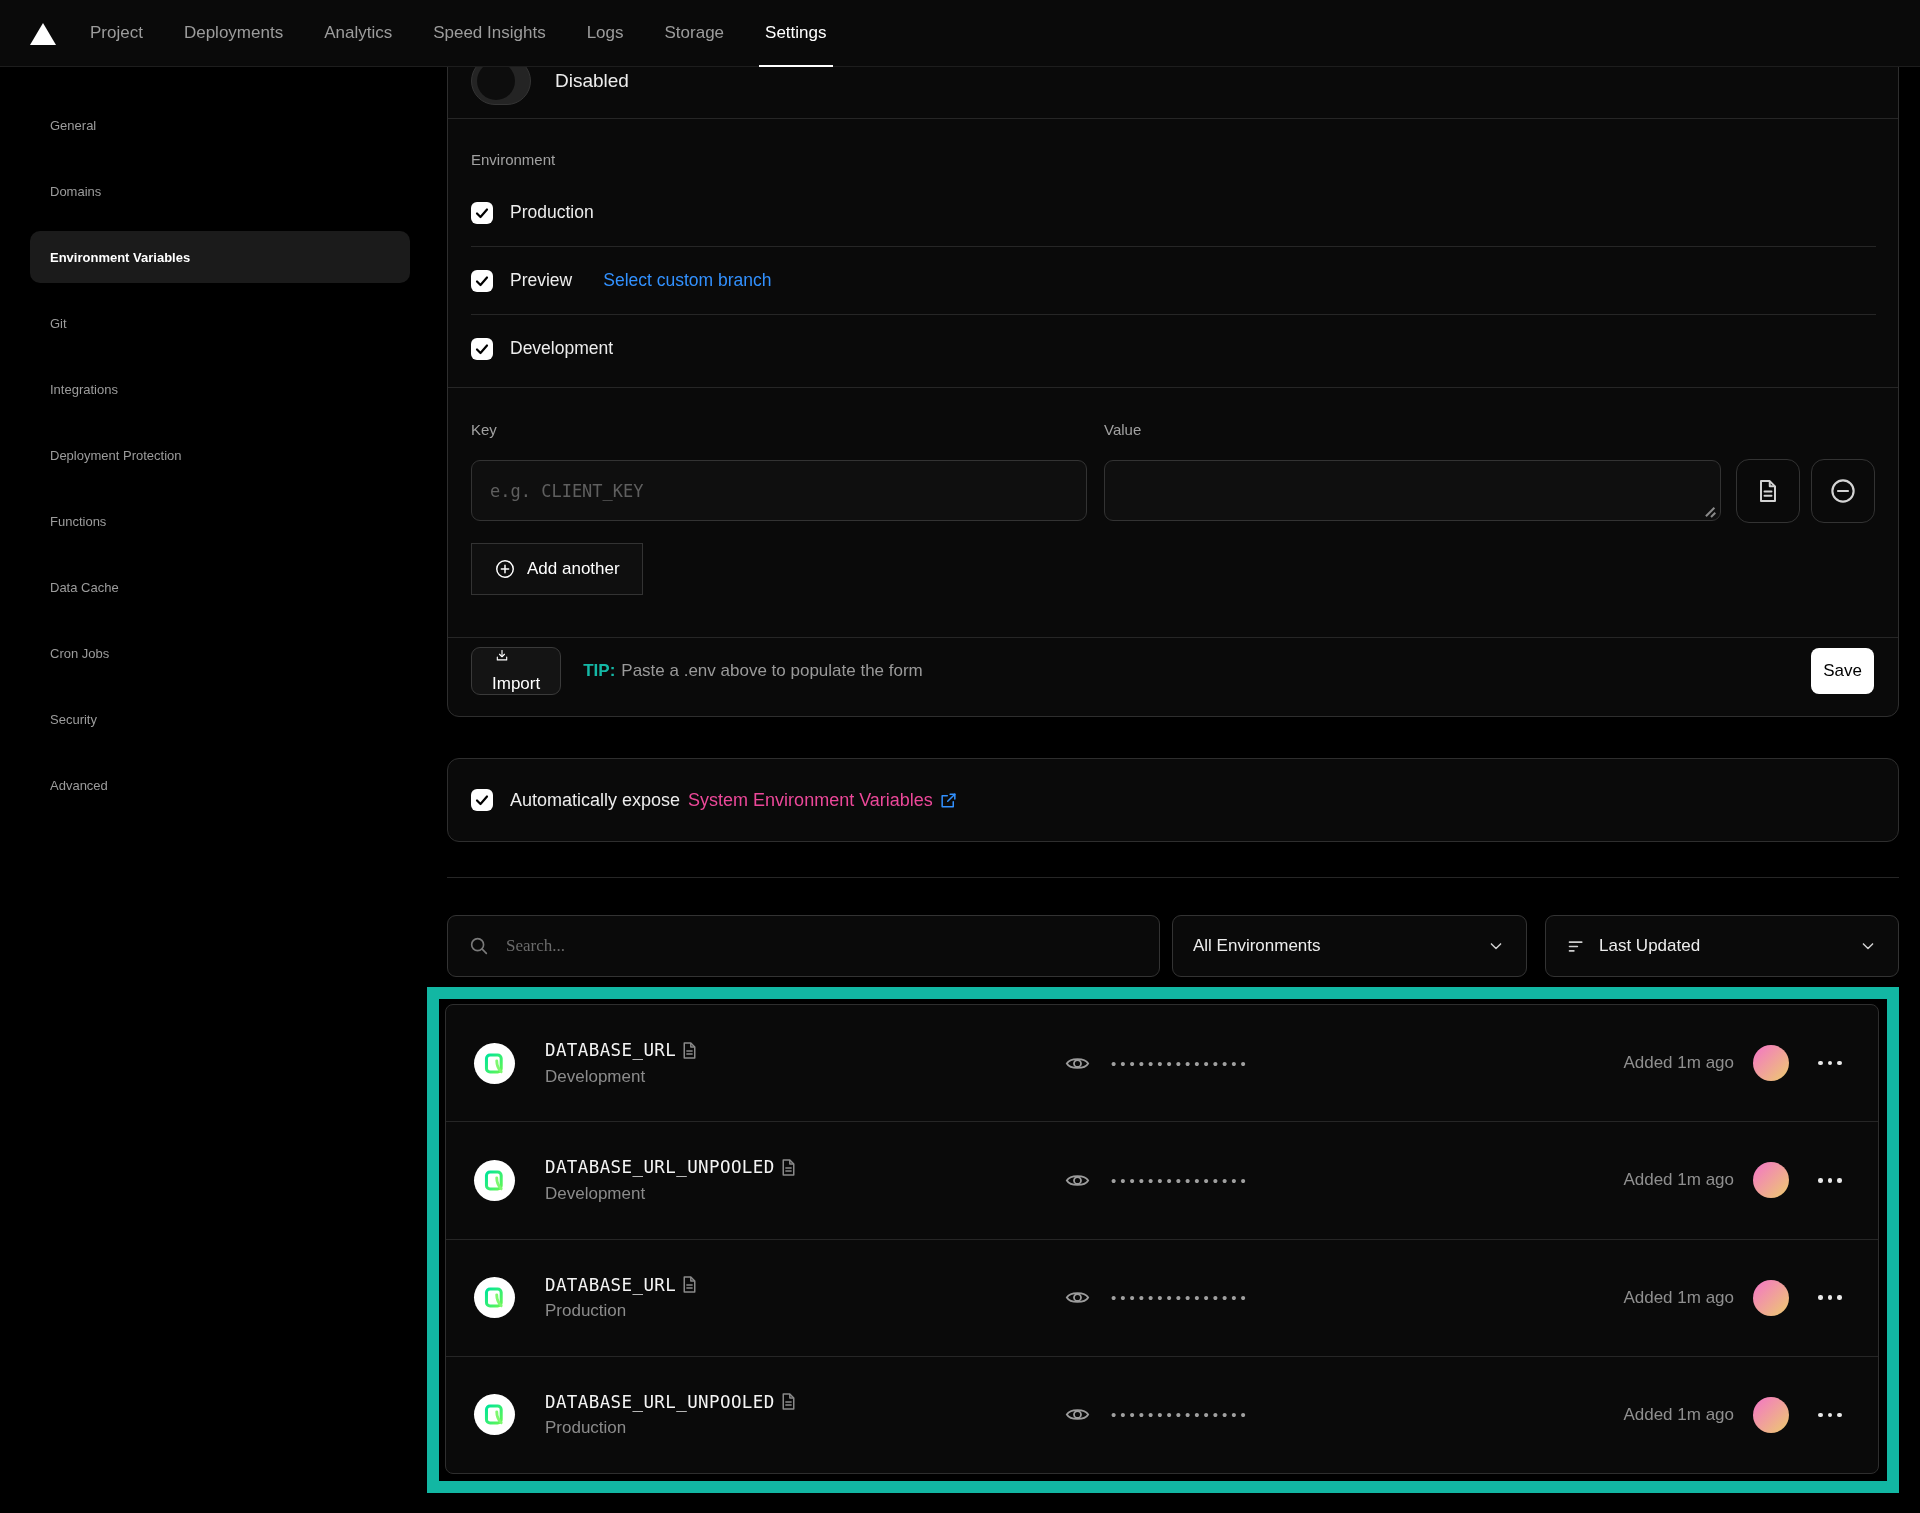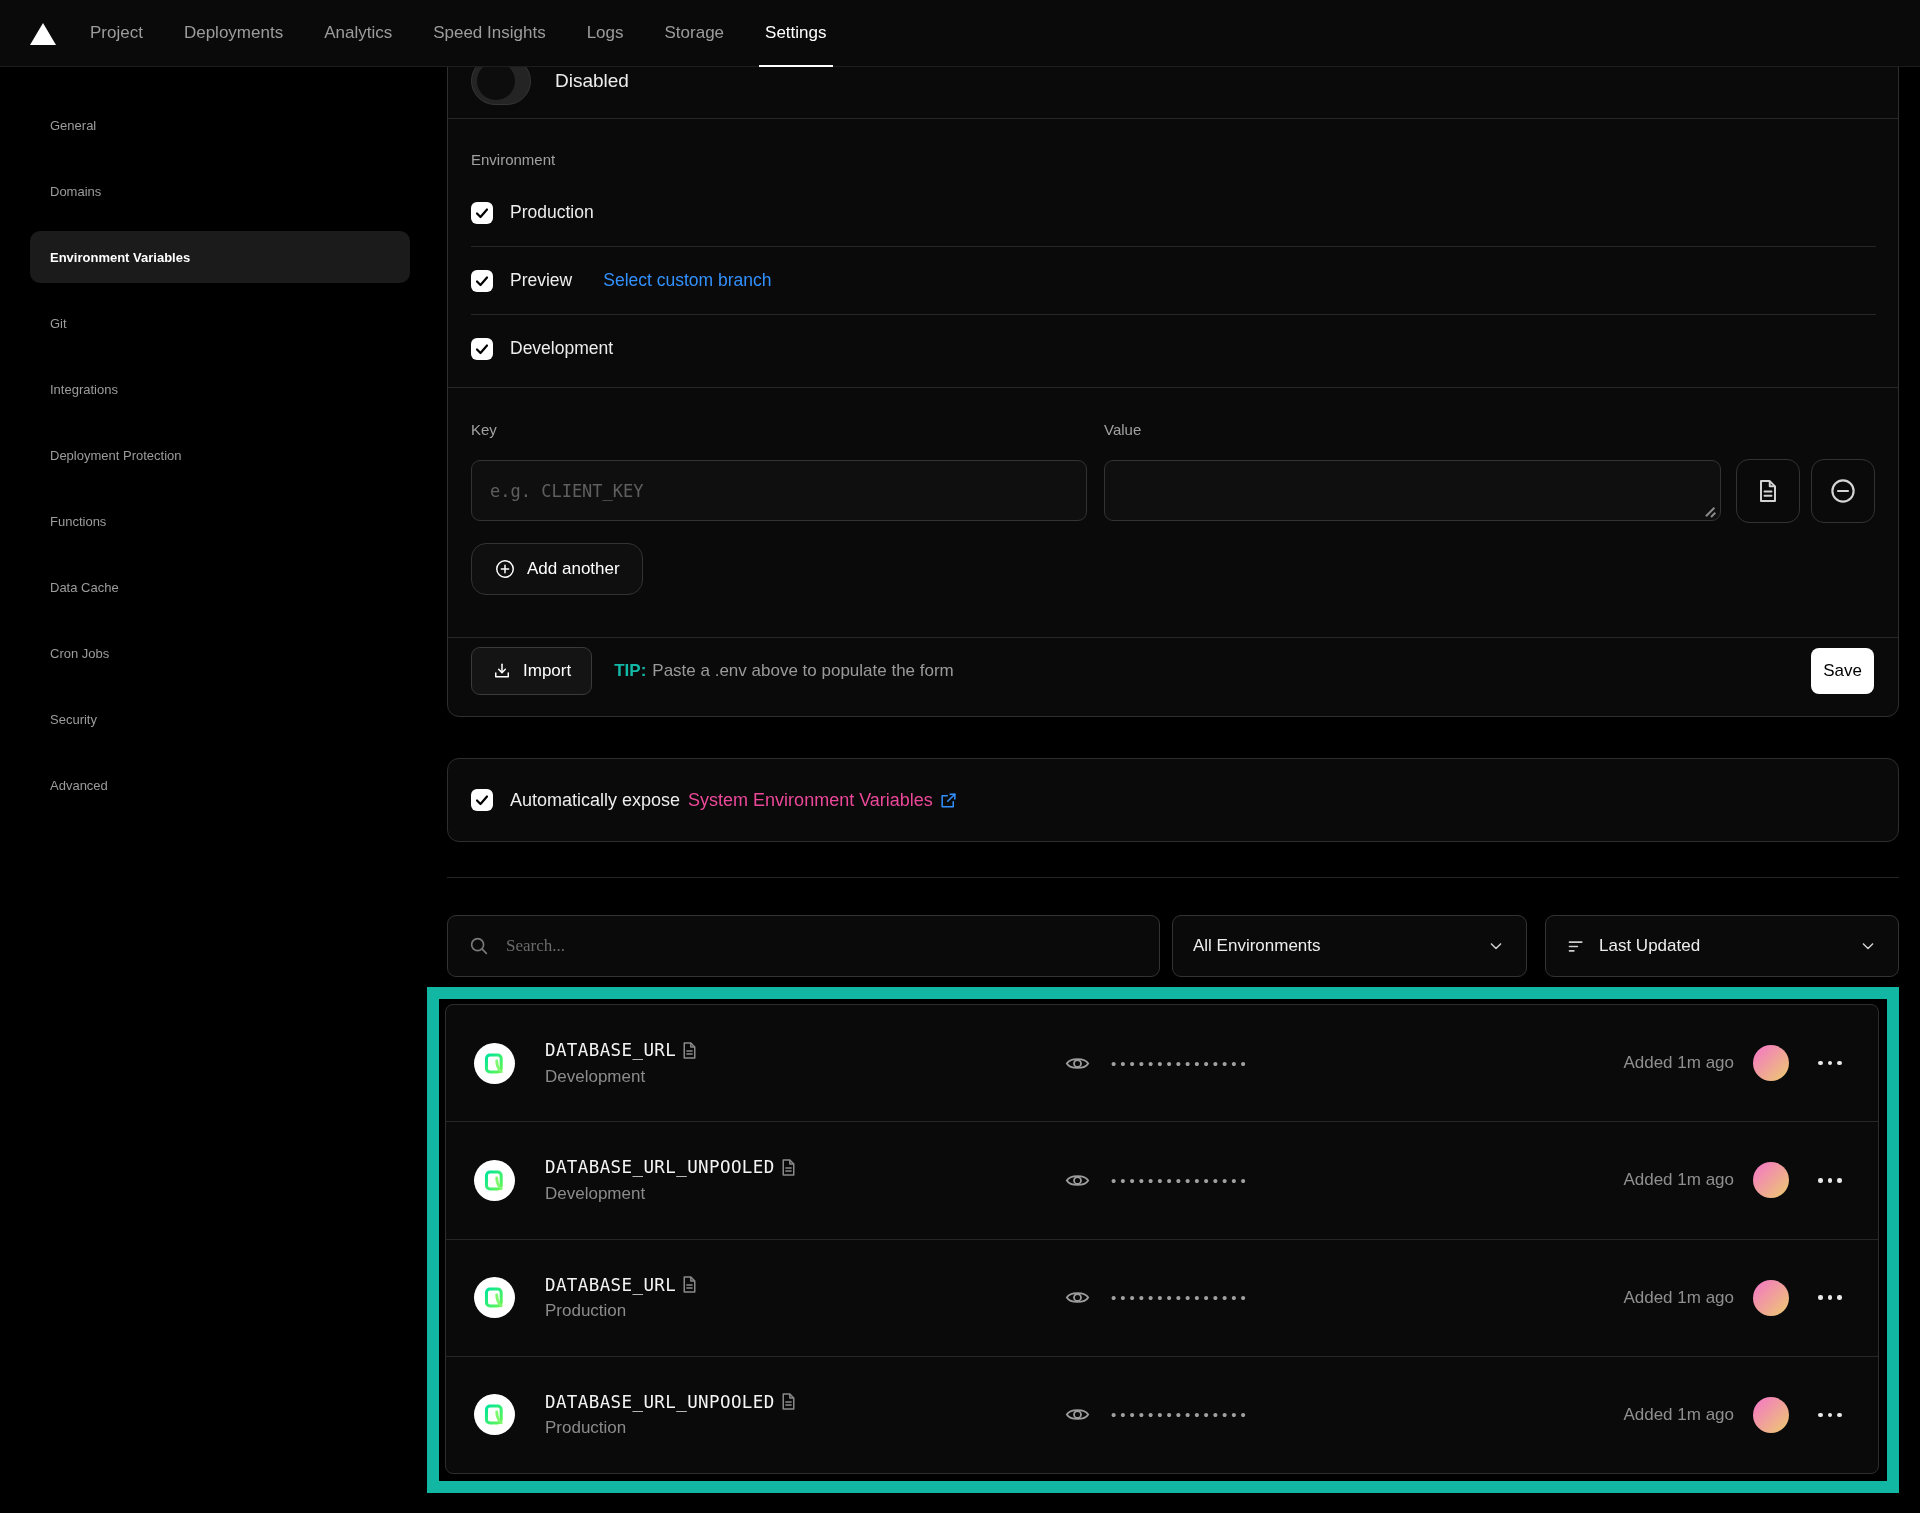--- a/index.html
+++ b/index.html
@@ -59,26 +59,26 @@
   .grip{position:absolute;right:3px;bottom:3px;width:14px;height:14px;pointer-events:none;}
   .grip i{position:absolute;background:#8a8a8a;height:1.6px;transform:rotate(-45deg);}
   .grip i:nth-child(1){width:12px;left:0;top:7px;}
   .grip i:nth-child(2){width:6px;left:6px;top:10px;}
   .icon-btn{position:absolute;top:488px;width:62px;height:62px;border:1px solid #333;background:#0a0a0a;
       border-radius:13px;display:flex;align-items:center;justify-content:center;cursor:pointer;}
   .icon-btn.file{left:1288px;}
   .icon-btn.remove{left:1363px;}
 
   .add-another{position:absolute;left:23px;top:572px;height:50px;padding:0 22px;display:flex;
-      align-items:center;gap:11px;background:#0f0f0f;border:1px solid #333;border-radius:15px;
+      align-items:center;gap:11px;background:#0f0f0f;border:1px solid #333;border-radius:0;
       font-size:17px;color:#fff;cursor:pointer;}
 
   .footer-row{position:absolute;left:23px;right:24px;top:677px;height:46px;display:flex;align-items:center;}
-  .import-btn{height:46px;padding:0 20px;display:flex;align-items:center;gap:11px;background:#141414;
-      border:1px solid #3a3a3a;border-radius:9px;font-size:17px;color:#fff;cursor:pointer;}
+  .import-btn{height:46px;padding:0 20px;display:flex;gap:11px;background:#141414;
+      border:1px solid #3a3a3a;border-radius:9px;font-size:17px;color:#fff;cursor:pointer;flex-direction:column;}
   .tip{margin-left:22px;font-size:17px;color:#9a9a9a;}
   .tip b{color:#14b8a6;margin-right:6px;}
   .save-btn{margin-left:auto;height:46px;padding:0 12px;background:#fff;color:#000;border:none;
       border-radius:8px;font-size:17px;font-weight:500;font-family:inherit;cursor:pointer;}
 
   .card2{top:758px;height:84px;display:flex;align-items:center;padding:0 23px;}
   .expose-text{font-size:18px;color:#ededed;margin-left:17px;}
   .expose-link{font-size:18px;color:#ec4899;margin-left:8px;display:flex;align-items:center;gap:6px;cursor:pointer;}
 
   .hr{position:absolute;left:447px;top:877px;width:1452px;height:1px;background:#262626;}

